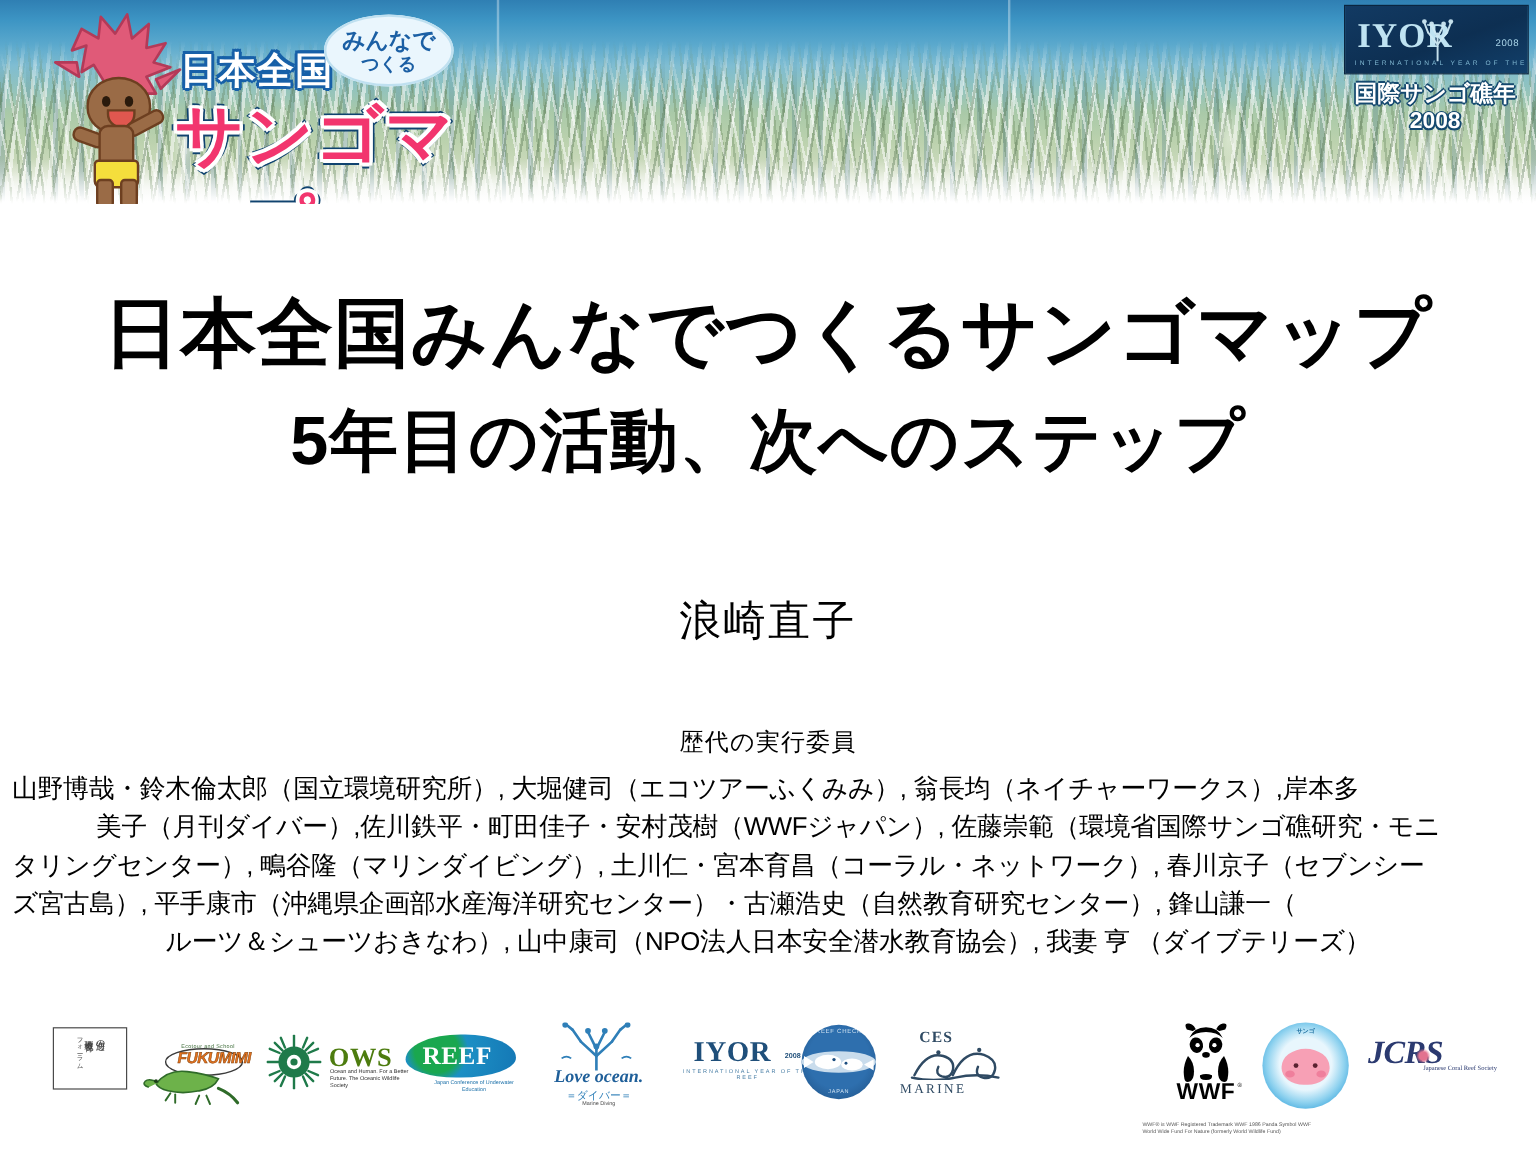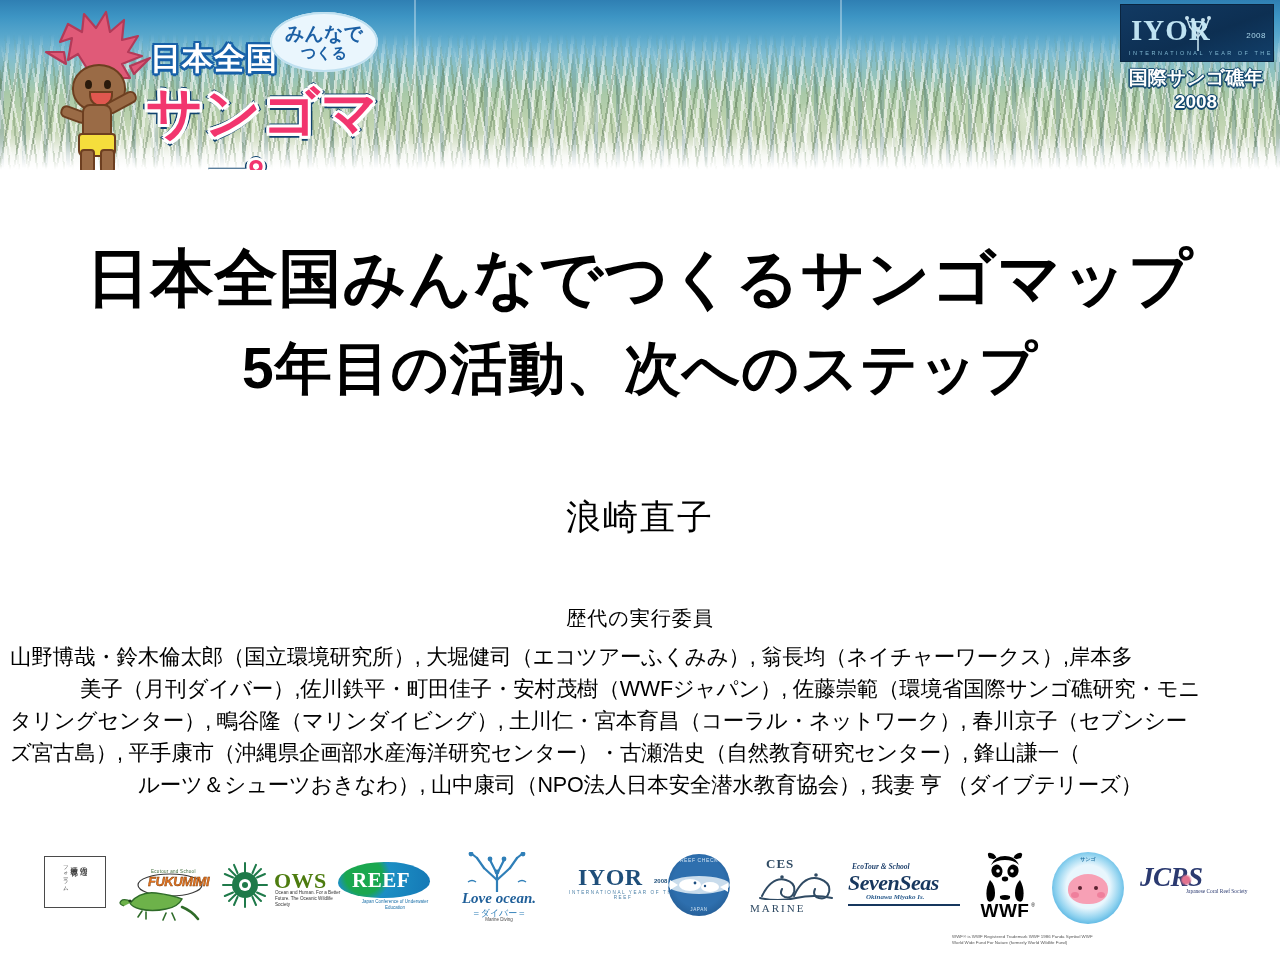--- a/index.html
+++ b/index.html
@@ -764,26 +764,20 @@
         <path d="M2 30 q18 4 36 0 q18 -4 36 0"></path>
       </g>
       <g fill="#2f4a63">
         <circle cx="24" cy="9" r="1.8"></circle>
           <circle cx="58" cy="7" r="1.8"></circle>
       </g>
     </svg>
     <div class="marine">MARINE</div>
   </div>
 
-  <div class="logo lg-seven">
-    <div class="top">EcoTour &amp; School</div>
-    <div class="main">SevenSeas</div>
-    <div class="bot">Okinawa Miyako Is.</div>
-    <div class="rule"></div>
-  </div>
 
   <div class="logo lg-wwf">
     <svg class="panda" viewBox="0 0 54 50">
       <path d="M11 6 q-3 -6 2 -5 q5 1 6 7 Z" fill="#000"></path>
       <path d="M43 6 q3 -6 -2 -5 q-5 1 -6 7 Z" fill="#000"></path>
       <path d="M27 4 q14 0 17 13 q2 9 -2 16 q-3 6 -4 13 q-1 4 -5 3 q-3 -1 -6 -1 q-3 0 -6 1 q-4 1 -5 -3 q-1 -7 -4 -13 q-4 -7 -2 -16 Q13 4 27 4 Z" fill="#ffffff"></path>
       <path d="M27 4 q-10 0 -14 9 q5 -5 14 -5 q9 0 14 5 Q37 4 27 4 Z" fill="#000"></path>
       <ellipse cx="19" cy="19" rx="5.5" ry="6.5" fill="#000" transform="rotate(-12 19 19)"></ellipse>
       <ellipse cx="35" cy="19" rx="5.5" ry="6.5" fill="#000" transform="rotate(12 35 19)"></ellipse>
       <circle cx="20" cy="19" r="1.8" fill="#fff"></circle>

